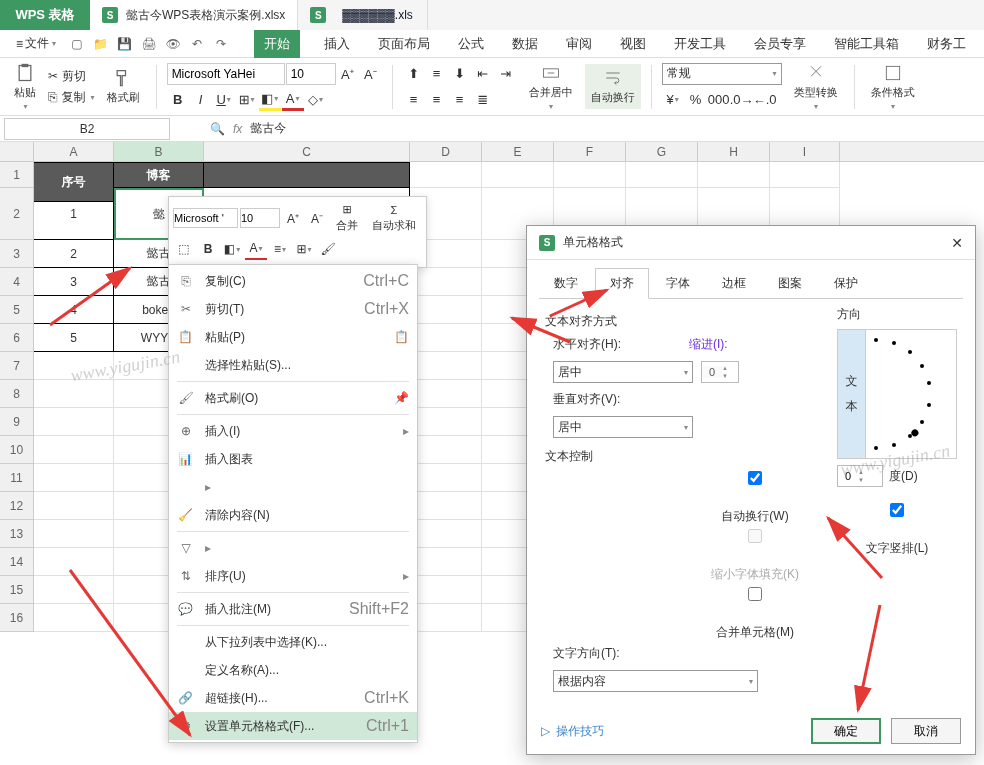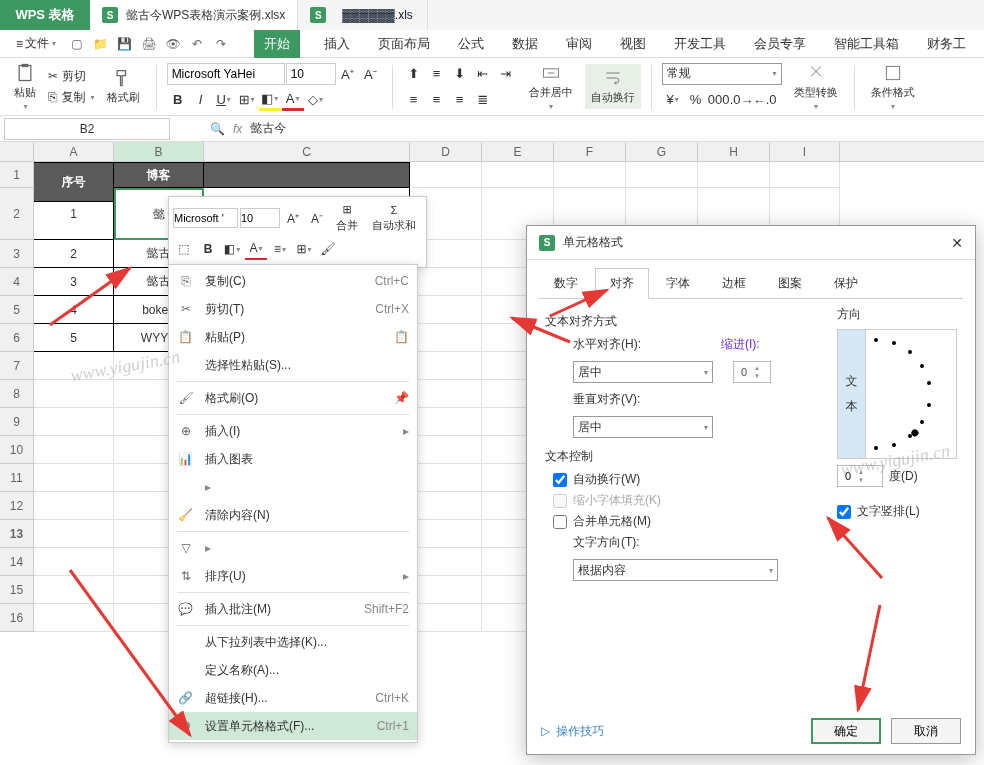--- a/index.html
+++ b/index.html
@@ -61,43 +61,43 @@
 .mini-size { width: 40px; height: 20px; border: 1px solid #ccc; font-size: 11px; }
 .mini-btn { width: 22px; height: 22px; display: flex; align-items: center; justify-content: center; cursor: pointer; font-size: 12px; }
 .mini-big { display: flex; flex-direction: column; align-items: center; gap: 2px; cursor: pointer; padding: 2px 6px; font-size: 11px; }
 
 
 .context-menu { position: absolute; top: 264px; left: 168px; width: 250px; background: #fff; border: 1px solid #ccc; box-shadow: 0 2px 10px rgba(0,0,0,0.2); z-index: 10; padding: 2px 0; }
 .cm-item { display: flex; align-items: center; height: 28px; padding: 0 8px; cursor: pointer; gap: 10px; }
 .cm-item.highlight { background: #d0e8d8; }
 .cm-icon { width: 18px; display: flex; justify-content: center; color: #666; }
 .cm-label { flex: 1; font-size: 12px; }
-.cm-shortcut { color: #888; font-size: 12px; }
+.cm-shortcut { color: #888; font-size: 16px; }
 .cm-sep { height: 1px; background: #e0e0e0; margin: 2px 8px; }
 .cm-trailing { color: #888; }
 
 
 .dialog { position: absolute; top: 225px; left: 526px; width: 450px; height: 530px; background: #fff; border: 1px solid #999; box-shadow: 0 4px 20px rgba(0,0,0,0.25); z-index: 20; }
 .dlg-title { height: 34px; display: flex; align-items: center; padding: 0 12px; border-bottom: 1px solid #e0e0e0; gap: 8px; }
 .dlg-close { margin-left: auto; cursor: pointer; font-size: 14px; }
 .dlg-tabs { display: flex; padding: 8px 12px 0; gap: 2px; }
 .dlg-tab { padding: 6px 14px; border: 1px solid transparent; cursor: pointer; font-size: 12px; }
 .dlg-tab.active { border: 1px solid #ccc; border-bottom: 1px solid #fff; background: #fff; position: relative; z-index: 1; }
 .dlg-tab-border { height: 1px; background: #ccc; margin: -1px 12px 0; }
 .dlg-body { padding: 14px 18px; }
 .group-label { font-size: 12px; margin-bottom: 6px; }
-.field-row { display: flex; align-items: center; gap: 20px; margin-bottom: 8px; padding-left: 8px; margin-left: 20px; }
+.field-row { display: flex; align-items: center; gap: 8px; margin-bottom: 8px; padding-left: 8px; }
 .field-label { width: 80px; font-size: 12px; }
 .sel-combo { width: 140px; height: 22px; border: 1px solid #999; font-size: 12px; padding: 0 4px; background: #fff; display: flex; align-items: center; justify-content: space-between; }
 .sel-combo.wide { width: 205px; }
 .spinner { width: 38px; height: 22px; border: 1px solid #bbb; display: flex; align-items: center; }
 .spinner input { width: 20px; border: none; text-align: center; font-size: 11px; }
 .spinner-btns { display: flex; flex-direction: column; }
 .spinner-btns span { font-size: 6px; line-height: 8px; cursor: pointer; color: #888; }
-.chk { display: flex; align-items: center; gap: 6px; padding-left: 8px; font-size: 12px; margin-bottom: 4px; }
+.chk { display: flex; align-items: center; gap: 23px; padding-left: 8px; font-size: 12px; margin-bottom: 4px; flex-direction: column; }
 .chk input { width: 14px; height: 14px; }
 .chk.disabled { color: #aaa; }
 .dlg-right { position: absolute; top: 80px; right: 18px; width: 120px; }
 .orient-box { border: 1px solid #ccc; height: 130px; display: flex; margin-top: 4px; }
 .orient-left { width: 28px; background: #d6e8f5; border-right: 1px solid #ccc; display: flex; flex-direction: column; align-items: center; justify-content: center; gap: 8px; font-size: 12px; }
 .orient-right { flex: 1; position: relative; }
 .deg-row { display: flex; align-items: center; gap: 6px; margin-top: 6px; }
 .deg-row .spinner { width: 46px; }
 .dlg-footer { position: absolute; bottom: 10px; left: 0; right: 0; display: flex; align-items: center; padding: 0 14px; }
 .tips { display: flex; align-items: center; gap: 6px; color: #3d85c6; cursor: pointer; font-size: 12px; }
@@ -426,21 +426,21 @@
         <div class="cell" style="width: 90px; height: 28px;"></div>
         <div class="cell" style="width: 206px; height: 28px;"></div>
         <div class="cell" style="width: 72px; height: 28px;"></div>
         <div class="cell" style="width: 72px; height: 28px;"></div>
         <div class="cell" style="width: 72px; height: 28px;"></div>
         <div class="cell" style="width: 72px; height: 28px;"></div>
         <div class="cell" style="width: 72px; height: 28px;"></div>
         <div class="cell" style="width: 70px; height: 28px;"></div>
       </div>
       <div class="row" style="height: 28px;">
-        <div class="rh" style="height: 28px; font-weight: bold;">13</div>
+        <div class="rh" style="height: 28px;">13</div>
         <div class="cell" style="width: 80px; height: 28px;"></div>
         <div class="cell" style="width: 90px; height: 28px;"></div>
         <div class="cell" style="width: 206px; height: 28px;"></div>
         <div class="cell" style="width: 72px; height: 28px;"></div>
         <div class="cell" style="width: 72px; height: 28px;"></div>
         <div class="cell" style="width: 72px; height: 28px;"></div>
         <div class="cell" style="width: 72px; height: 28px;"></div>
         <div class="cell" style="width: 72px; height: 28px;"></div>
         <div class="cell" style="width: 70px; height: 28px;"></div>
       </div>

